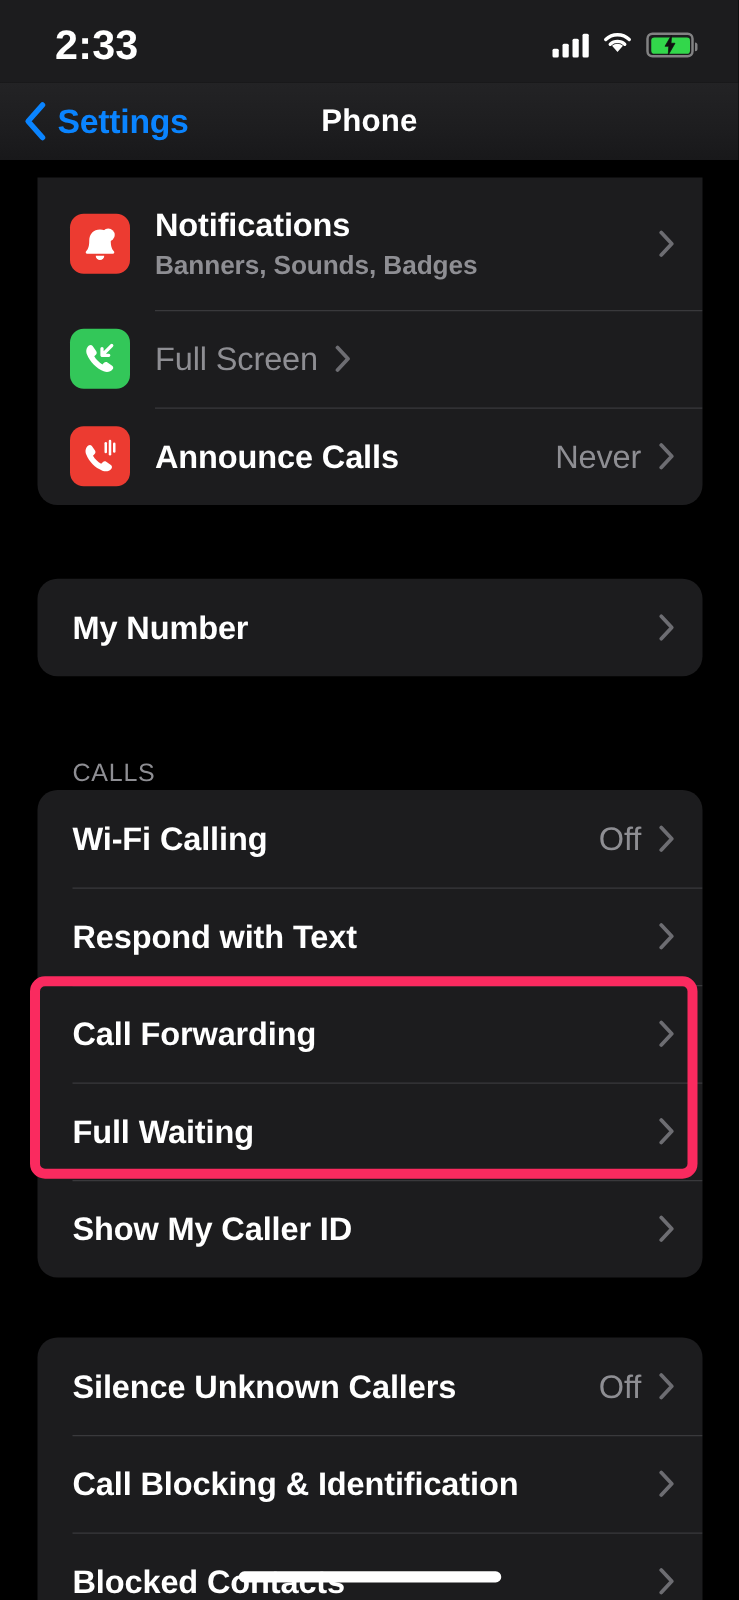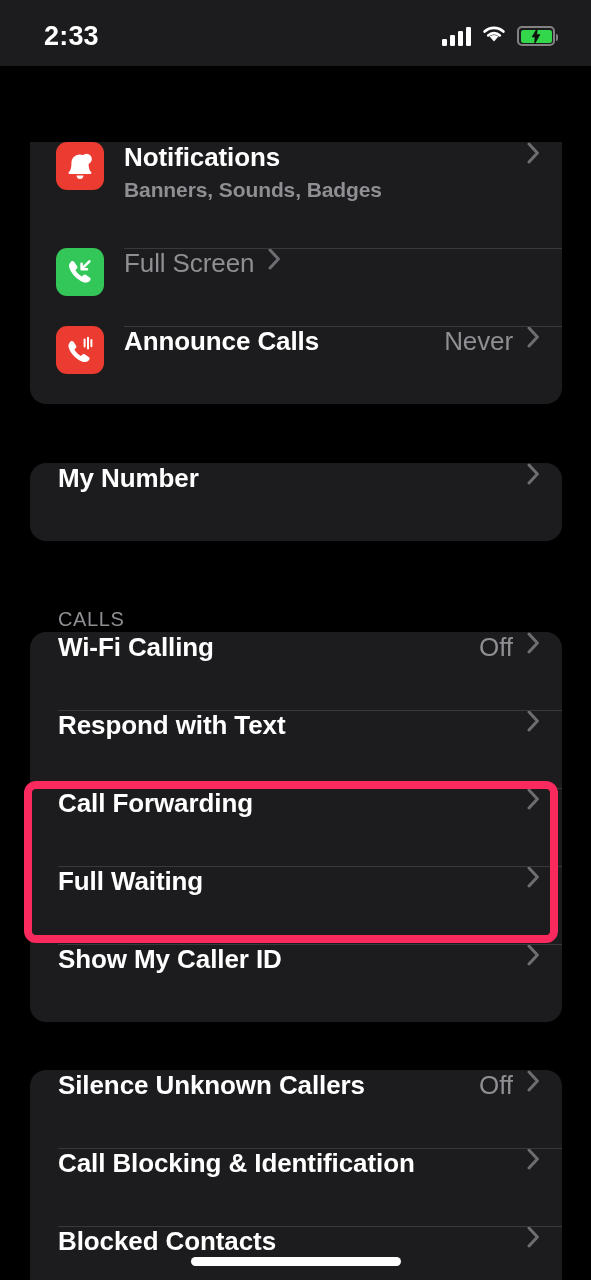--- a/index.html
+++ b/index.html
@@ -19,21 +19,21 @@
   
   #status-bar {
     position: absolute; top: 0; left: 0;
     width: 591px; height: 66px;
     background: #1c1c1e;
     display: flex; align-items: center;
     justify-content: space-between;
     padding: 0 36px 0 44px;
   }
   #status-time {
-    font-size: 27px; font-weight: bold;
+    font-size: 33px; font-weight: bold;
     color: #fff; letter-spacing: 0.2px;
     margin-top: 6px;
   }
   #status-icons {
     display: flex; align-items: center; gap: 10px;
     margin-top: 6px;
   }
   .sig-bars { display: flex; align-items: flex-end; gap: 3px; height: 20px; }
   .sig-bars i { display: block; width: 5px; background: #fff; border-radius: 1.2px; }
   .sig-bars i:nth-child(1) { height: 7px; }
@@ -96,21 +96,21 @@
   .group {
     position: absolute; left: 30px; width: 532px;
     background: #1c1c1e;
     border-radius: 16px;
     overflow: hidden;
   }
   .group.clipped-top { border-radius: 0 0 16px 16px; }
 
   .row {
     position: relative;
-    display: flex; align-items: flex-start;
+    display: flex; align-items: center;
     min-height: 78px;
     padding: 0 22px 0 28px;
     cursor: pointer;
   }
   .row.has-icon { padding-left: 26px; }
   .row + .row::before {
     content: ""; position: absolute; top: 0; left: 28px; right: 0;
     height: 1px; background: #39393c;
   }
   .row.has-icon + .row.has-icon::before { left: 94px; }
@@ -188,20 +188,29 @@
       </span>
       <span class="batt">
         <span class="batt-fill"></span>
         <svg class="bolt" viewBox="0 0 10 16">
           <path d="M6.3 0 L1 9 h3 L3.6 16 L9 6.6 H5.8 Z" fill="#111" stroke="#111" stroke-width="0.6"></path>
         </svg>
       </span>
     </div>
   </div>
 
+  <div id="nav-bar">
+    <div id="back-button">
+      <svg id="back-chevron" viewBox="0 0 20 32">
+        <path d="M16 3 L4.5 16 L16 29" stroke="#0a84ff" stroke-width="4.4" fill="none" stroke-linecap="round" stroke-linejoin="round"></path>
+      </svg>
+      <span id="back-label">Settings</span>
+    </div>
+    <div id="nav-title">Phone</div>
+  </div>
 
   <div id="content">
 
     <div class="group clipped-top" style="top:14px;">
 
       <div class="row has-icon" style="min-height:106px;">
         <span class="row-icon icon-red">
           <svg width="32" height="32" viewBox="0 0 32 32">
             <path d="M16 4.6 c-5.1 0-8.6 3.7-8.6 8.8 0 5.2-1.1 7.1-2.5 8.6-0.7 0.7-0.3 2 0.8 2 h20.6 c1.1 0 1.5-1.3 0.8-2 -1.4-1.5-2.5-3.4-2.5-8.6 0-5.1-3.5-8.8-8.6-8.8 Z" fill="#fff"></path>
             <path d="M12.6 25.6 h6.8 a3.4 3.4 0 0 1-6.8 0 Z" fill="#fff"></path>

